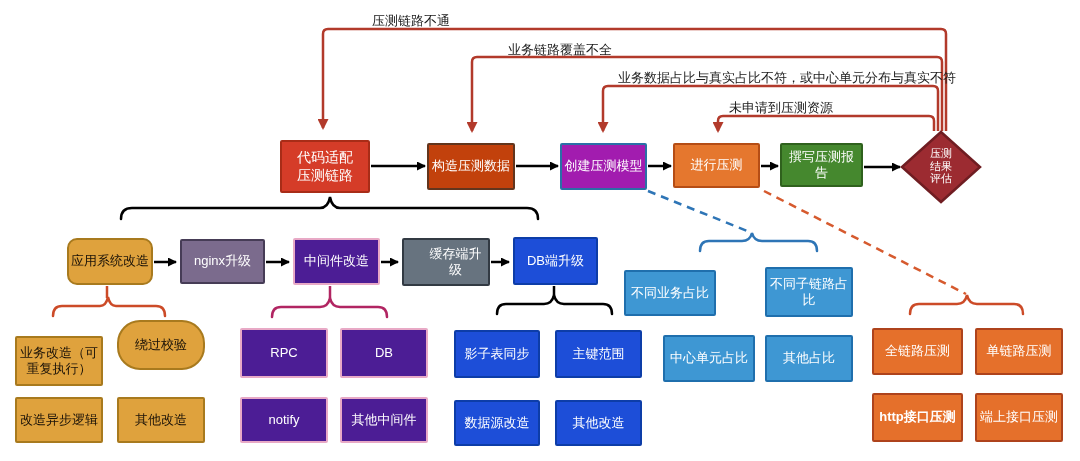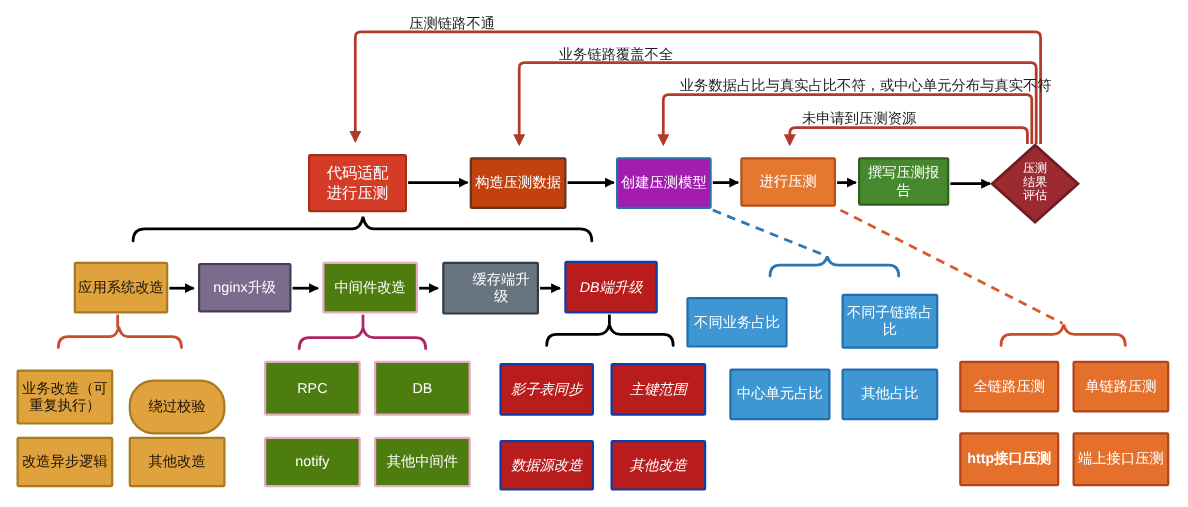--- a/index.html
+++ b/index.html
@@ -19,23 +19,23 @@
     position:absolute;z-index:3;font-size:13px;color:#1a1a1a;white-space:nowrap;
   }
   
   .c-red     {background:#d53c28;border-color:#a82c17;font-size:14px;}
   .c-brown   {background:#c2410c;border-color:#62351d;}
   .c-blue3   {background:#a21caf;border-color:#2b6fa6;}
   .c-orange4 {background:#e5772e;border-color:#b54d15;}
   .c-green   {background:#45882e;border-color:#2f611d;}
   .c-amber   {background:#dfa23d;border-color:#a87a1e;color:#1a1208;}
   .c-purple  {background:#7b6b8d;border-color:#463c56;}
-  .c-magenta {background:#4d7c0f;border-color:#e8a9c6;}
+  .c-magenta {background:#4c1d95;border-color:#e8a9c6;}
   .c-slate   {background:#67737f;border-color:#323a43;}
-  .c-blue    {background:#b91c1c;border-color:#0d3da8;font-style:italic;}
+  .c-blue    {background:#1d4ed8;border-color:#0d3da8;}
   .c-lblue   {background:#3e97d3;border-color:#1f6fad;}
   .c-orange  {background:#e5702b;border-color:#ae431c;}
   .diamond-label{
     position:absolute;z-index:3;color:#fff;font-size:11px;line-height:1.15;
     text-align:center;white-space:pre-line;
   }
 </style>
 </head>
 <body>
 
@@ -86,37 +86,37 @@
     <line x1="764" y1="191" x2="966" y2="294" stroke="#d65a2e" stroke-width="2.5" stroke-dasharray="8 6"></line>
     <path d="M 910 314 Q 910 304 919 304 L 957 304 Q 965 304 967 295 Q 969 304 977 304 L 1014 304 Q 1023 304 1023 314" fill="none" stroke="#cc4b28" stroke-width="2.5" stroke-linecap="round"></path>
   </svg>
 
   <div class="lbl" style="left:372px;top:12px;">压测链路不通</div>
   <div class="lbl" style="left:508px;top:41px;">业务链路覆盖不全</div>
   <div class="lbl" style="left:618px;top:69px;">业务数据占比与真实占比不符，或中心单元分布与真实不符</div>
   <div class="lbl" style="left:729px;top:99px;">未申请到压测资源</div>
 
   <div class="node c-red" style="left:280px;top:140px;width:90px;height:53px;">代码适配
-进行压测</div>
+压测链路</div>
   <div class="node c-brown" style="left:427px;top:143px;width:88px;height:47px;">构造压测数据</div>
   <div class="node c-blue3" style="left:560px;top:143px;width:87px;height:47px;">创建压测模型</div>
   <div class="node c-orange4" style="left:673px;top:143px;width:87px;height:45px;">进行压测</div>
   <div class="node c-green" style="left:780px;top:143px;width:83px;height:44px;">撰写压测报告</div>
   <div class="diamond-label" style="left:913px;top:147px;width:56px;">压测
 结果
 评估</div>
 
-  <div class="node c-amber" style="left:67px;top:238px;width:86px;height:47px;">应用系统改造</div>
+  <div class="node c-amber" style="left:67px;top:238px;width:86px;height:47px;border-radius:10px;">应用系统改造</div>
   <div class="node c-purple" style="left:180px;top:239px;width:85px;height:45px;">nginx升级</div>
   <div class="node c-magenta" style="left:293px;top:238px;width:87px;height:47px;">中间件改造</div>
   <div class="node c-slate" style="left:402px;top:238px;width:88px;height:48px;padding-left:21px;">缓存端升级</div>
   <div class="node c-blue" style="left:513px;top:237px;width:85px;height:48px;">DB端升级</div>
 
   <div class="node c-amber" style="left:15px;top:336px;width:88px;height:50px;">业务改造（可重复执行）</div>
-  <div class="node c-amber" style="left:117px;top:345px;width:88px;height:50px;border-radius:23px;">绕过校验</div>
+  <div class="node c-amber" style="left:117px;top:320px;width:88px;height:50px;border-radius:23px;">绕过校验</div>
   <div class="node c-amber" style="left:15px;top:397px;width:88px;height:46px;">改造异步逻辑</div>
   <div class="node c-amber" style="left:117px;top:397px;width:88px;height:46px;">其他改造</div>
 
   <div class="node c-magenta" style="left:240px;top:328px;width:88px;height:50px;">RPC</div>
   <div class="node c-magenta" style="left:340px;top:328px;width:88px;height:50px;">DB</div>
   <div class="node c-magenta" style="left:240px;top:397px;width:88px;height:46px;">notify</div>
   <div class="node c-magenta" style="left:340px;top:397px;width:88px;height:46px;">其他中间件</div>
 
   <div class="node c-blue" style="left:454px;top:330px;width:86px;height:48px;">影子表同步</div>
   <div class="node c-blue" style="left:555px;top:330px;width:87px;height:48px;">主键范围</div>

